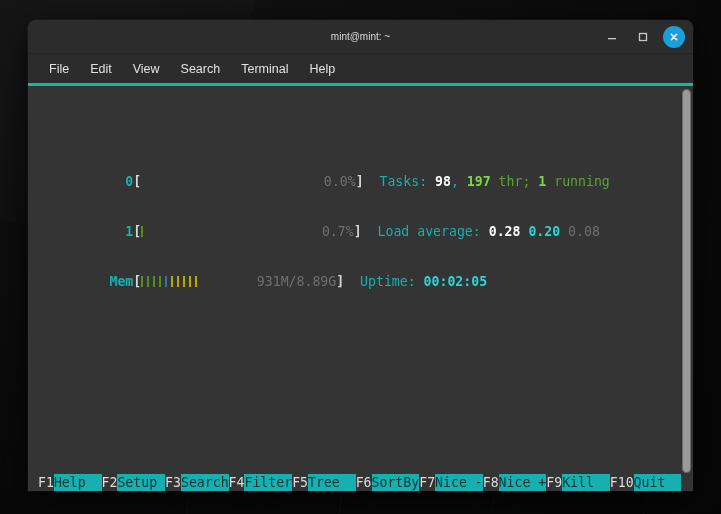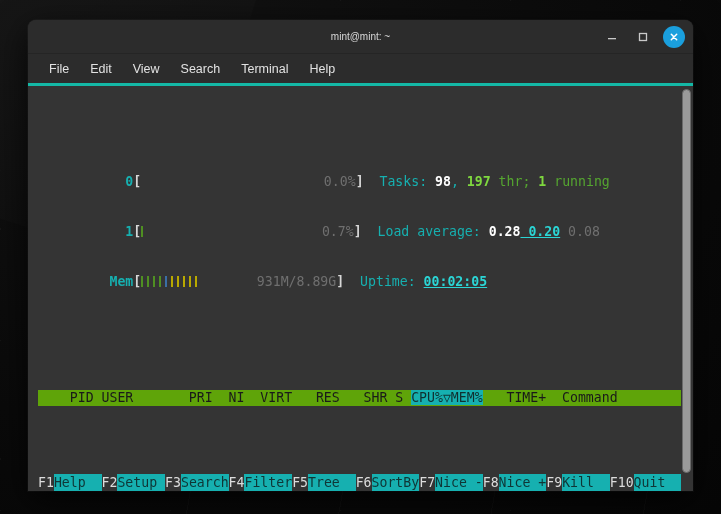--- a/index.html
+++ b/index.html
@@ -68,21 +68,21 @@
   #termgrid{
     position:absolute;left:10px;top:5px;right:12px;bottom:0;
     font-family:"DejaVu Sans Mono", monospace;
     font-size:13.2px;line-height:16.6px;letter-spacing:0px;
     white-space:pre;
   }
   .row{height:16.6px;}
 
   
   .c-cyan{color:#16b0b0;}
-  .c-cyanb{color:#2bd5d5;text-decoration:underline;}
+  .c-cyanb{color:#2bd5d5;}
   .c-green{color:#55a630;}
   .c-greenb{color:#7fd83f;}
   .c-whiteb{color:#ffffff;font-weight:bold;}
   .c-dgray{color:#6f6f6f;}
   .b-bold{font-weight:bold;}
 
   .hdr{background:#5fa409;color:#1a1a1a;}
   .hdr .sortcol{background:#16b0b0;color:#103030;}
 
   .meter-br{color:#d8d8d8;font-weight:bold;}
@@ -153,21 +153,20 @@
       </div>
       <div class="row">
         <span id="m1"><span class="c-cyan b-bold">   1</span><span class="meter-br">[</span><span class="bar"><span class="tick" style="background:#4f8f22"></span></span><span class="c-dgray">                      0.7%</span><span class="meter-br">]</span>  </span><span id="s1"><span class="c-cyan">Load average: </span><span class="c-whiteb">0.28</span><span class="c-cyanb b-bold"> 0.20</span><span class="c-dgray"> 0.08</span></span>
       </div>
       <div class="row">
         <span id="m2"><span class="c-cyan b-bold"> Mem</span><span class="meter-br">[</span><span class="bar"><span class="tick" style="background:#4f8f22"></span><span class="tick" style="background:#4f8f22"></span><span class="tick" style="background:#4f8f22"></span><span class="tick" style="background:#4f8f22"></span><span class="tick" style="background:#3b6ea5"></span><span class="tick" style="background:#b8a800"></span><span class="tick" style="background:#b8a800"></span><span class="tick" style="background:#b8a800"></span><span class="tick" style="background:#b8a800"></span><span class="tick" style="background:#b8a800"></span></span><span class="c-dgray">       931M/8.89G</span><span class="meter-br">]</span>  </span><span id="s2"><span class="c-cyan">Uptime: </span><span class="c-cyanb b-bold">00:02:05</span></span>
       </div>
       <div class="row">&nbsp;</div>
 
       
-      <div class="row hdr" id="thead"><span>    PID USER       PRI  NI  VIRT   RES   SHR S </span><span class="sortcol">CPU%▽MEM%</span><span>   TIME+  Command                       </span></div>
 
       
       
     </div>
 
     <div id="scrollbar">
       <div id="scrollthumb"></div>
     </div>
 
     <div id="fbar">

